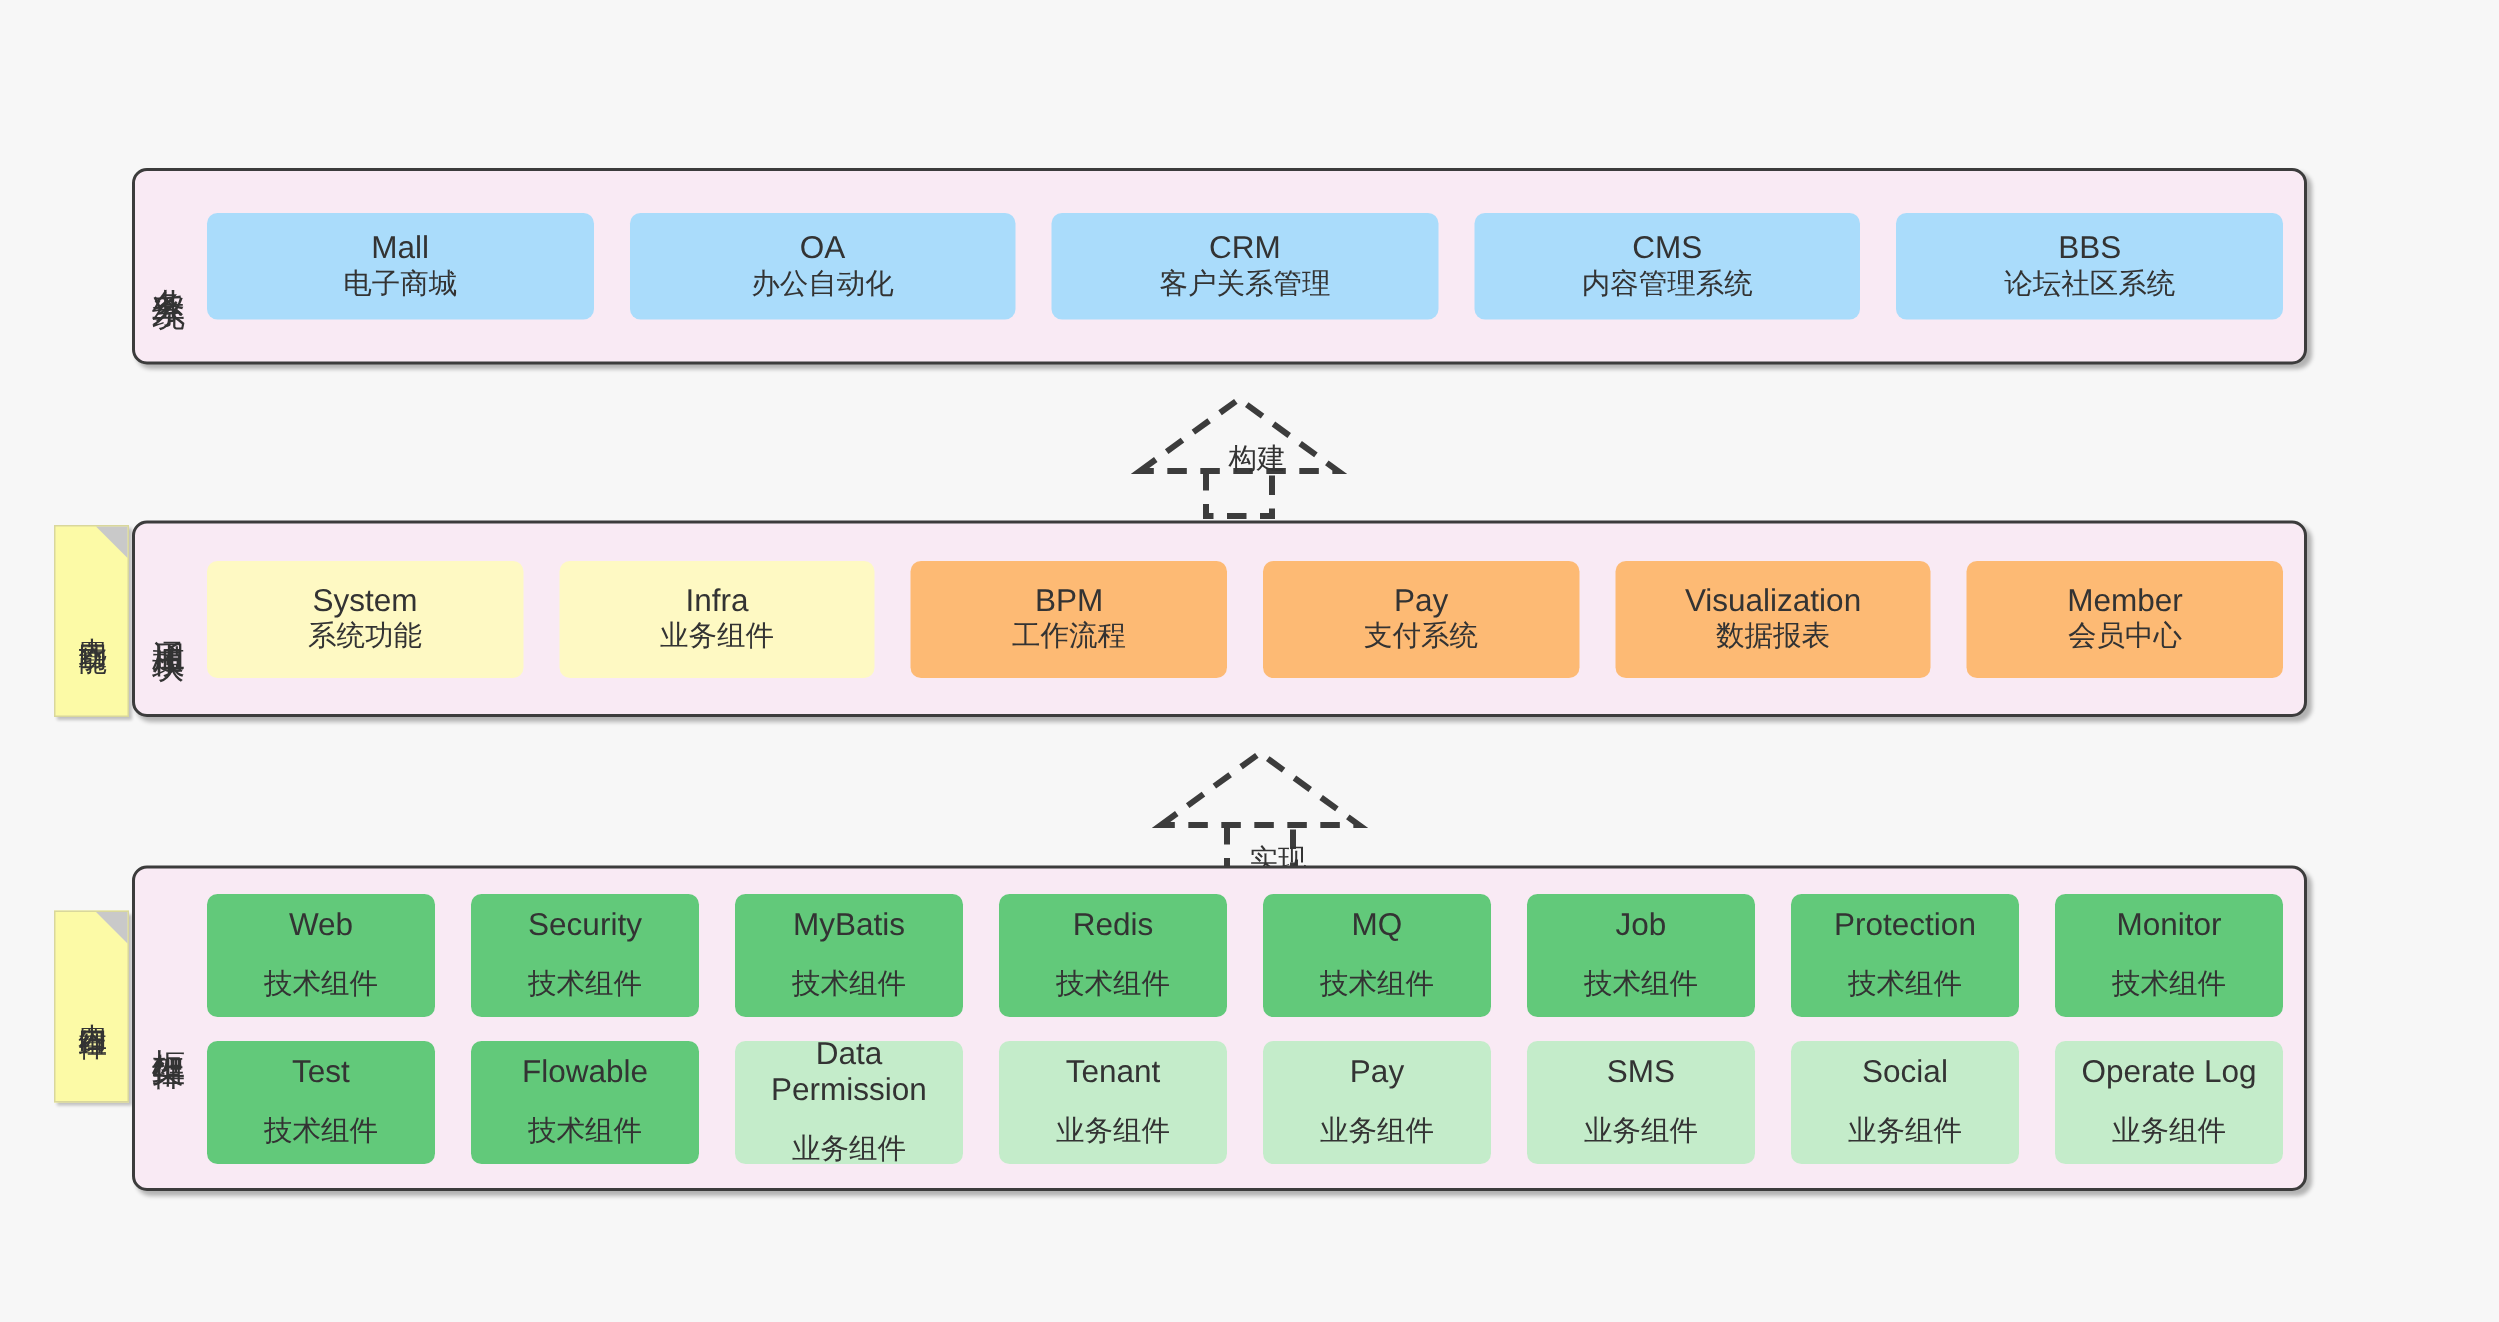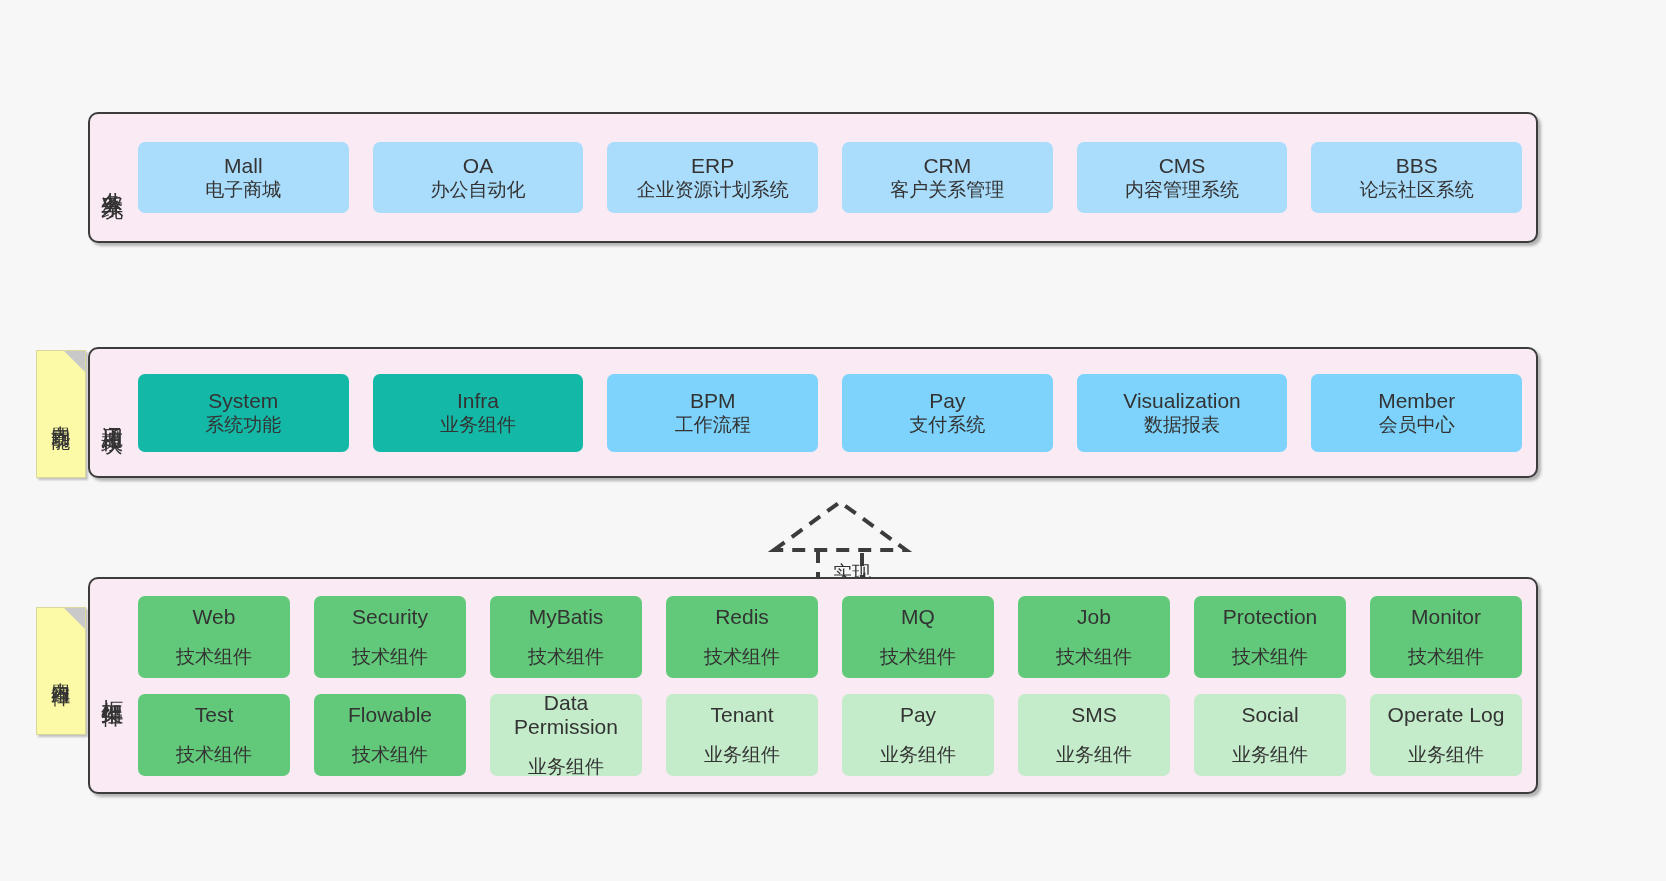--- a/index.html
+++ b/index.html
@@ -79,22 +79,22 @@
     font-size: 21px;
     color: #333333;
   }
   .card .t-cn {
     font-size: 19px;
     color: #333333;
   }
 
   
   .c-blue        { background: #aadcfb; }
-  .c-red         { background: #14b8a6; }
-  .c-pink        { background: #7dd3fc; }
+  .c-red         { background: #fef9c3; }
+  .c-pink        { background: #fdba74; }
   .c-green       { background: #62c97a; }
   .c-greenlight  { background: #c4ecca; }
 
   
   #layer-business {
     left: 88px;  top: 112px;  width: 1450px; height: 131px;
   }
   #layer-business .card { height: 71px; }
 
   
@@ -164,39 +164,42 @@
       <div class="row">
         <div class="card c-blue">
           <span class="t-en">Mall</span>
           <span class="t-cn">电子商城</span>
         </div>
         <div class="card c-blue">
           <span class="t-en">OA</span>
           <span class="t-cn">办公自动化</span>
         </div>
         <div class="card c-blue">
-          <span class="t-en">ERP</span>
-          <span class="t-cn">企业资源计划系统</span>
-        </div>
-        <div class="card c-blue">
           <span class="t-en">CRM</span>
           <span class="t-cn">客户关系管理</span>
         </div>
         <div class="card c-blue">
           <span class="t-en">CMS</span>
           <span class="t-cn">内容管理系统</span>
         </div>
         <div class="card c-blue">
           <span class="t-en">BBS</span>
           <span class="t-cn">论坛社区系统</span>
         </div>
       </div>
     </div>
   </div>
 
+  <div class="connector" id="connector-build">
+    <svg width="160" height="90" viewBox="0 0 160 90" fill="none">
+      <path d="M8 56 L74 8 L140 56 Z" stroke="#3c3c3c" stroke-width="4" stroke-dasharray="13 9" fill="none" stroke-linejoin="miter"></path>
+      <path d="M52 56 L52 86 L96 86 L96 56" stroke="#3c3c3c" stroke-width="4" stroke-dasharray="13 9" fill="none"></path>
+    </svg>
+    <span class="connector-label">构建</span>
+  </div>
 
   <div class="sticky" id="sticky-common">
     <span class="fold"></span>
     <span>内置功能</span>
   </div>
 
   <div class="layer-panel" id="layer-common">
     <div class="layer-title">通用模块</div>
     <div class="layer-body">
       <div class="row">

